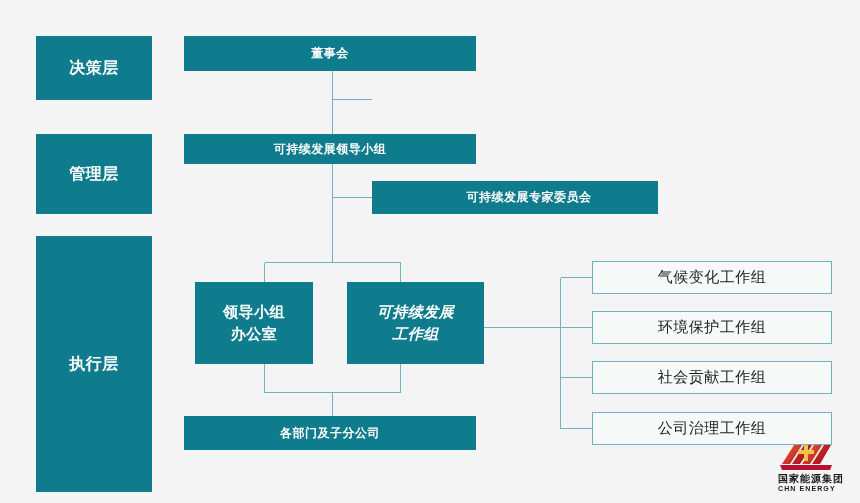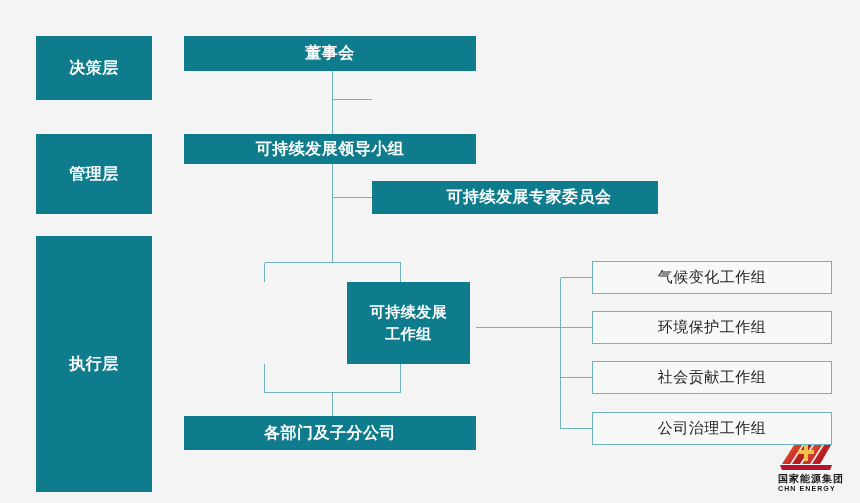--- a/index.html
+++ b/index.html
@@ -53,21 +53,21 @@
     color: #222222;
     font-weight: normal;
     letter-spacing: 0.5px;
     text-align: right;
   }
 
   .layer-label {
     font-size: 16px;
   }
   .box-label {
-    font-size: 16px;
+    font-size: 12px;
   }
   .box-label-sm {
     font-size: 15px;
   }
   .wg-label {
     font-size: 15px;
   }
 
   .two-line {
     line-height: 1.45;
@@ -158,22 +158,26 @@
 
 
   <div class="node solid box-label" style="left:184px; top:134px; width:292px; height:30px;">
     <span>可持续发展领导小组</span>
   </div>
 
   <div class="node solid box-label" style="left:372px; top:181px; width:286px; height:33px;padding-left:28px;">
     <span>可持续发展专家委员会</span>
   </div>
 
-
-  <div class="node solid box-label-sm two-line" style="left:347px; top:282px; width:123px; height:82px; flex-direction:column;">
+  <div class="node solid box-label-sm two-line" style="left:195px; top:282px; width:118px; height:82px; flex-direction:column;">
+    <span>领导小组</span>
+    <span>办公室</span>
+  </div>
+
+  <div class="node solid box-label-sm two-line" style="left:347px; top:282px; width:137px; height:82px; flex-direction:column;font-style:italic;">
     <span>可持续发展</span>
     <span>工作组</span>
   </div>
 
   <div class="node solid box-label" style="left:184px; top:416px; width:292px; height:34px;">
     <span>各部门及子分公司</span>
   </div>
 
   <div class="node outline wg-label" style="left:592px; top:261px; width:240px; height:33px;">
     <span>气候变化工作组</span>

